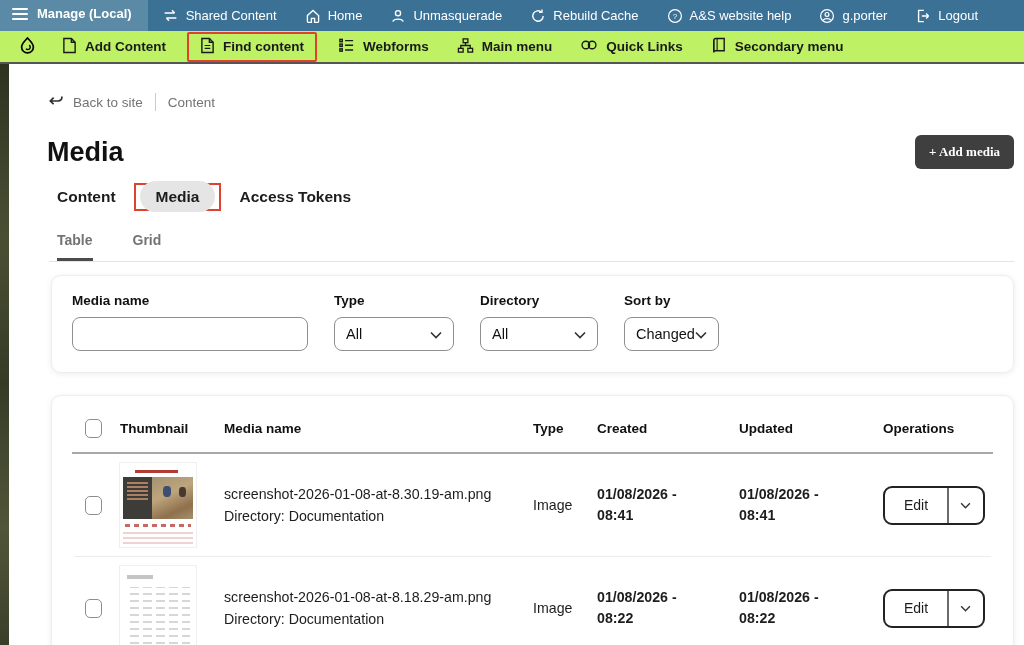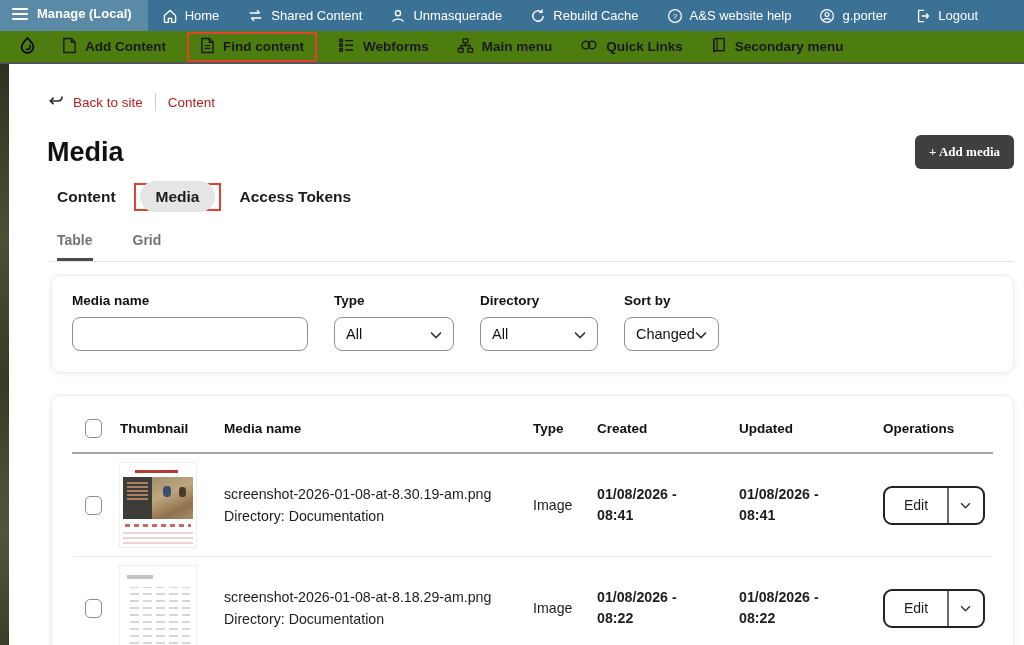--- a/index.html
+++ b/index.html
@@ -17,42 +17,42 @@
     display:flex; align-items:center; gap:9px; padding:0 16px 4px 12px;
     background:#5a8aa5; font-weight:700; cursor:pointer;
   }
   .ab-item {
     display:flex; align-items:center; gap:7px; padding:0 14px;
     font-weight:500; cursor:pointer; white-space:nowrap;
   }
   .ab-item svg, .manage-seg svg { display:block; }
   
   .shortcut-bar {
-    height:33px; background:#4d7c0f; border-bottom:2px solid #555;
+    height:33px; background:#bef264; border-bottom:2px solid #555;
     display:flex; align-items:center; padding:0 8px; gap:2px;
     font-size:13.5px; font-weight:600; color:#1a1a1a;
   }
   .sc-logo { display:flex; align-items:center; padding:0 10px; }
   .sc-item {
     display:flex; align-items:center; gap:8px; padding:5px 13px; cursor:pointer;
     white-space:nowrap;
   }
   .sc-highlight {
     border:2px solid #e0432d; border-radius:2px; padding:3px 11px; margin:0 6px;
   }
   
   .left-strip {
     position:absolute; left:0; top:64px; width:9px; bottom:0;
     background:linear-gradient(180deg,#2e3321 0%,#4a4f34 30%,#363b26 55%,#51563a 80%,#3a3f2a 100%);
   }
   
   .content { position:absolute; left:9px; top:64px; right:0; bottom:0; background:#fff; overflow:hidden; }
   .breadcrumb {
     margin:29px 0 0 38px; display:flex; align-items:center; gap:12px;
-    font-size:13.5px; color:#b91c1c;
+    font-size:13.5px; color:#737373;
   }
   .bc-back { display:flex; align-items:center; gap:9px; cursor:pointer; }
   .bc-sep { width:1px; height:18px; background:#ccc; }
   .heading-row {
     margin:24px 10px 0 38px; display:flex; align-items:center; justify-content:space-between;
   }
   .page-title { font-size:27px; font-weight:700; color:#111; margin:0; }
   .add-media-btn {
     background:#3f3f3f; color:#fff; border:none; border-radius:6px;
     padding:9px 14px; font-size:13px; font-weight:600; cursor:pointer;
@@ -147,33 +147,33 @@
             <rect y="1" width="16" height="2" rx="1"></rect>
             <rect y="6" width="16" height="2" rx="1"></rect>
             <rect y="11" width="16" height="2" rx="1"></rect>
           </g>
         </svg>
     </span>
     <span>Manage (Local)</span>
   </div>
   <div class="ab-item">
     <span>
+      <svg width="17" height="15" viewBox="0 0 20 18" fill="none" stroke="#fff" stroke-width="1.7">
+          <path d="M3 6h12m0 0-3.2-3.2M17 12H5m0 0 3.2 3.2"></path>
+        </svg>
+    </span>
+    <span>Shared Content</span>
+  </div>
+  <div class="ab-item">
+    <span>
       <svg width="16" height="16" viewBox="0 0 20 20" fill="none" stroke="#fff" stroke-width="1.7">
           <path d="M3 9.5 10 3l7 6.5V17a1 1 0 0 1-1 1h-4v-5H8v5H4a1 1 0 0 1-1-1z"></path>
         </svg>
     </span>
     <span>Home</span>
-  </div>
-  <div class="ab-item">
-    <span>
-      <svg width="17" height="15" viewBox="0 0 20 18" fill="none" stroke="#fff" stroke-width="1.7">
-          <path d="M3 6h12m0 0-3.2-3.2M17 12H5m0 0 3.2 3.2"></path>
-        </svg>
-    </span>
-    <span>Shared Content</span>
   </div>
   <div class="ab-item">
     <span>
       <svg width="16" height="16" viewBox="0 0 20 20" fill="none" stroke="#fff" stroke-width="1.7">
           <circle cx="10" cy="6.5" r="3.2"></circle>
           <path d="M3.5 17c1.2-4.2 11.8-4.2 13 0"></path>
         </svg>
     </span>
     <span>Unmasquerade</span>
   </div>

